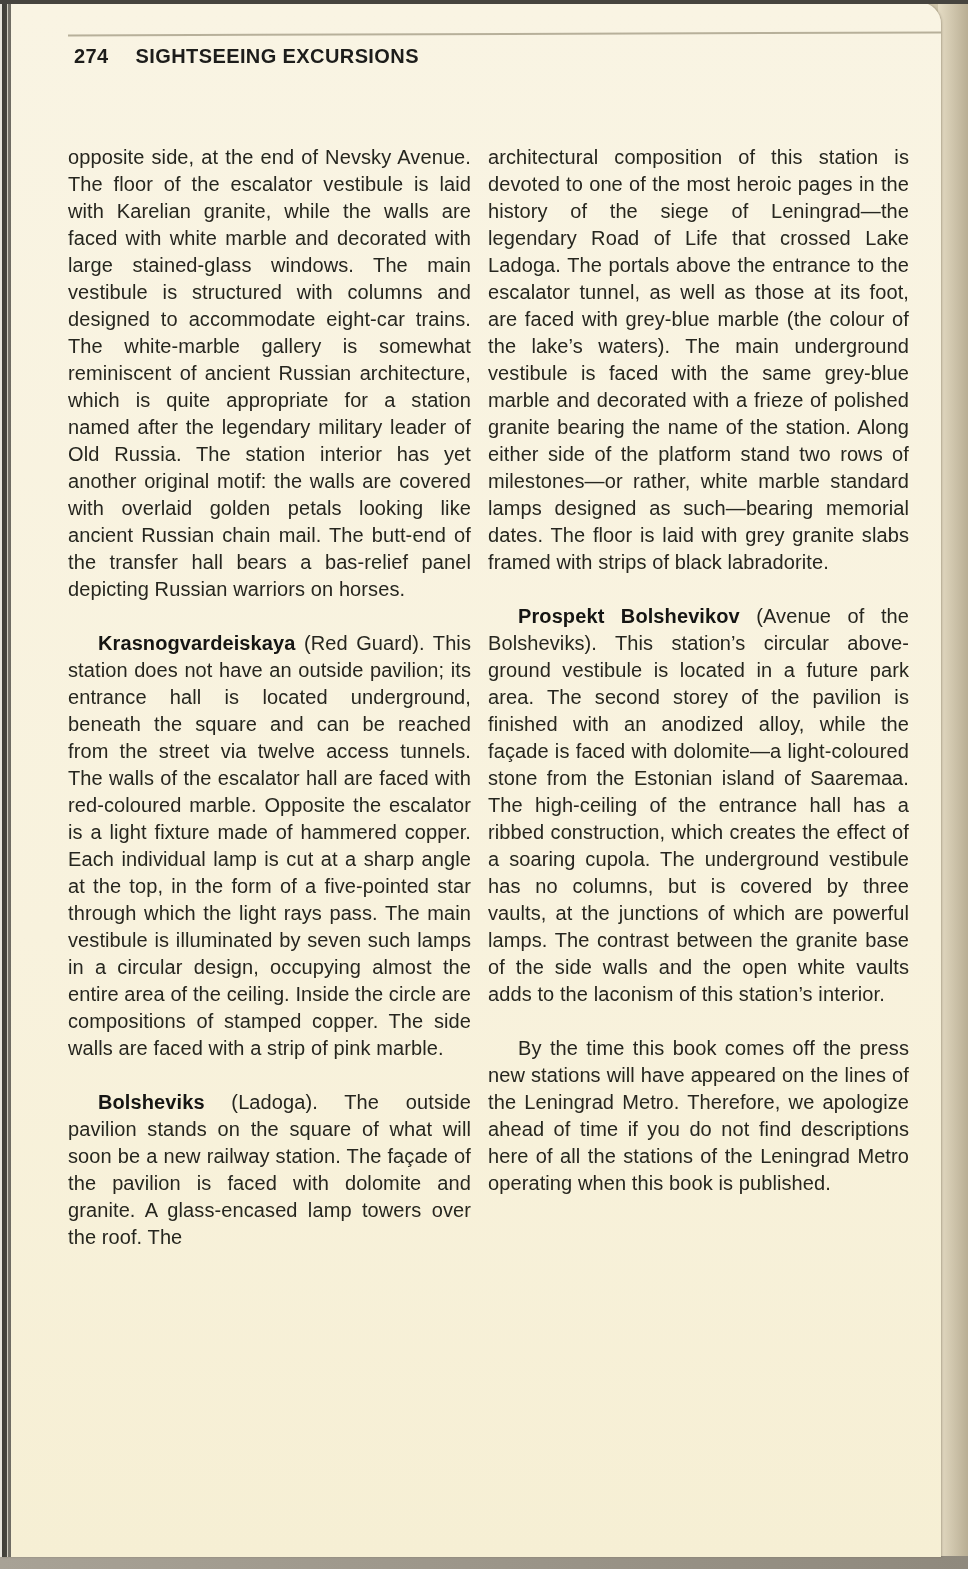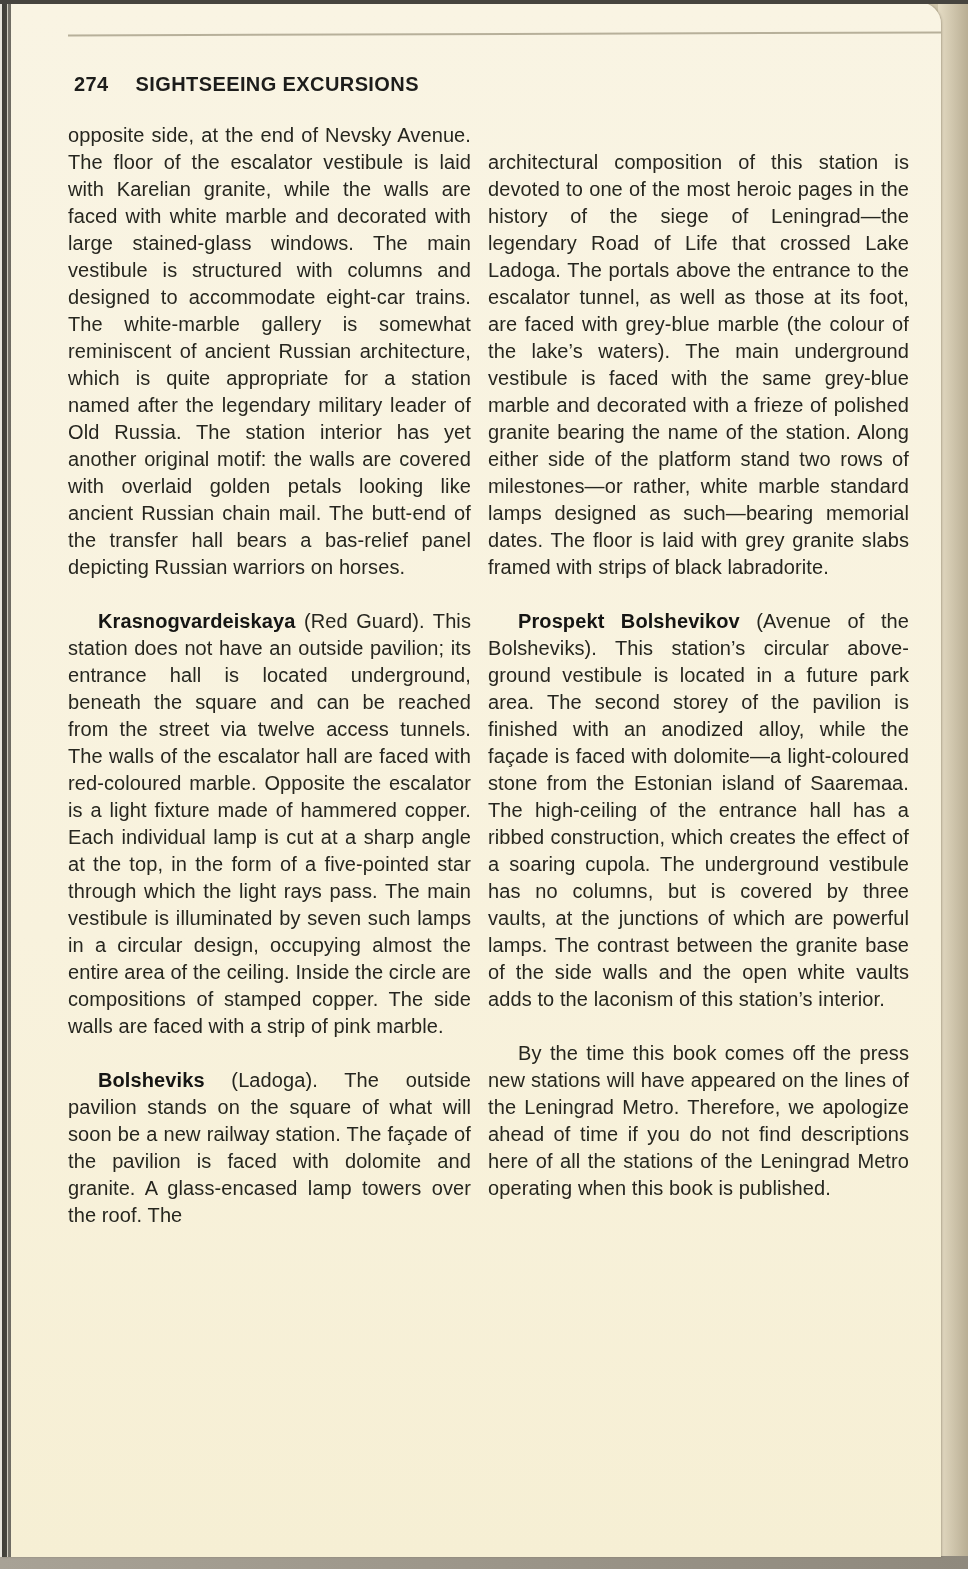--- a/index.html
+++ b/index.html
@@ -70,30 +70,28 @@
   }
   .header {
     position: absolute;
     left: 74px;
     top: 43px;
     font-size: 20px;
     font-weight: bold;
     letter-spacing: 0.4px;
     color: #1d1d1b;
     white-space: nowrap;
-    margin-top: 28px;
   }
   .header .pnum { margin-right: 27px; }
   .columns {
     position: absolute;
-    top: 120px;
+    top: 142px;
     left: 68px;
     display: flex;
     gap: 17px;
-    align-items: center;
   }
   .col {
     font-size: 20px;
     line-height: 27px;
     color: #26261f;
     text-align: justify;
     letter-spacing: 0.1px;
   }
   .col-left  { width: 403px; }
   .col-right { width: 421px; }

